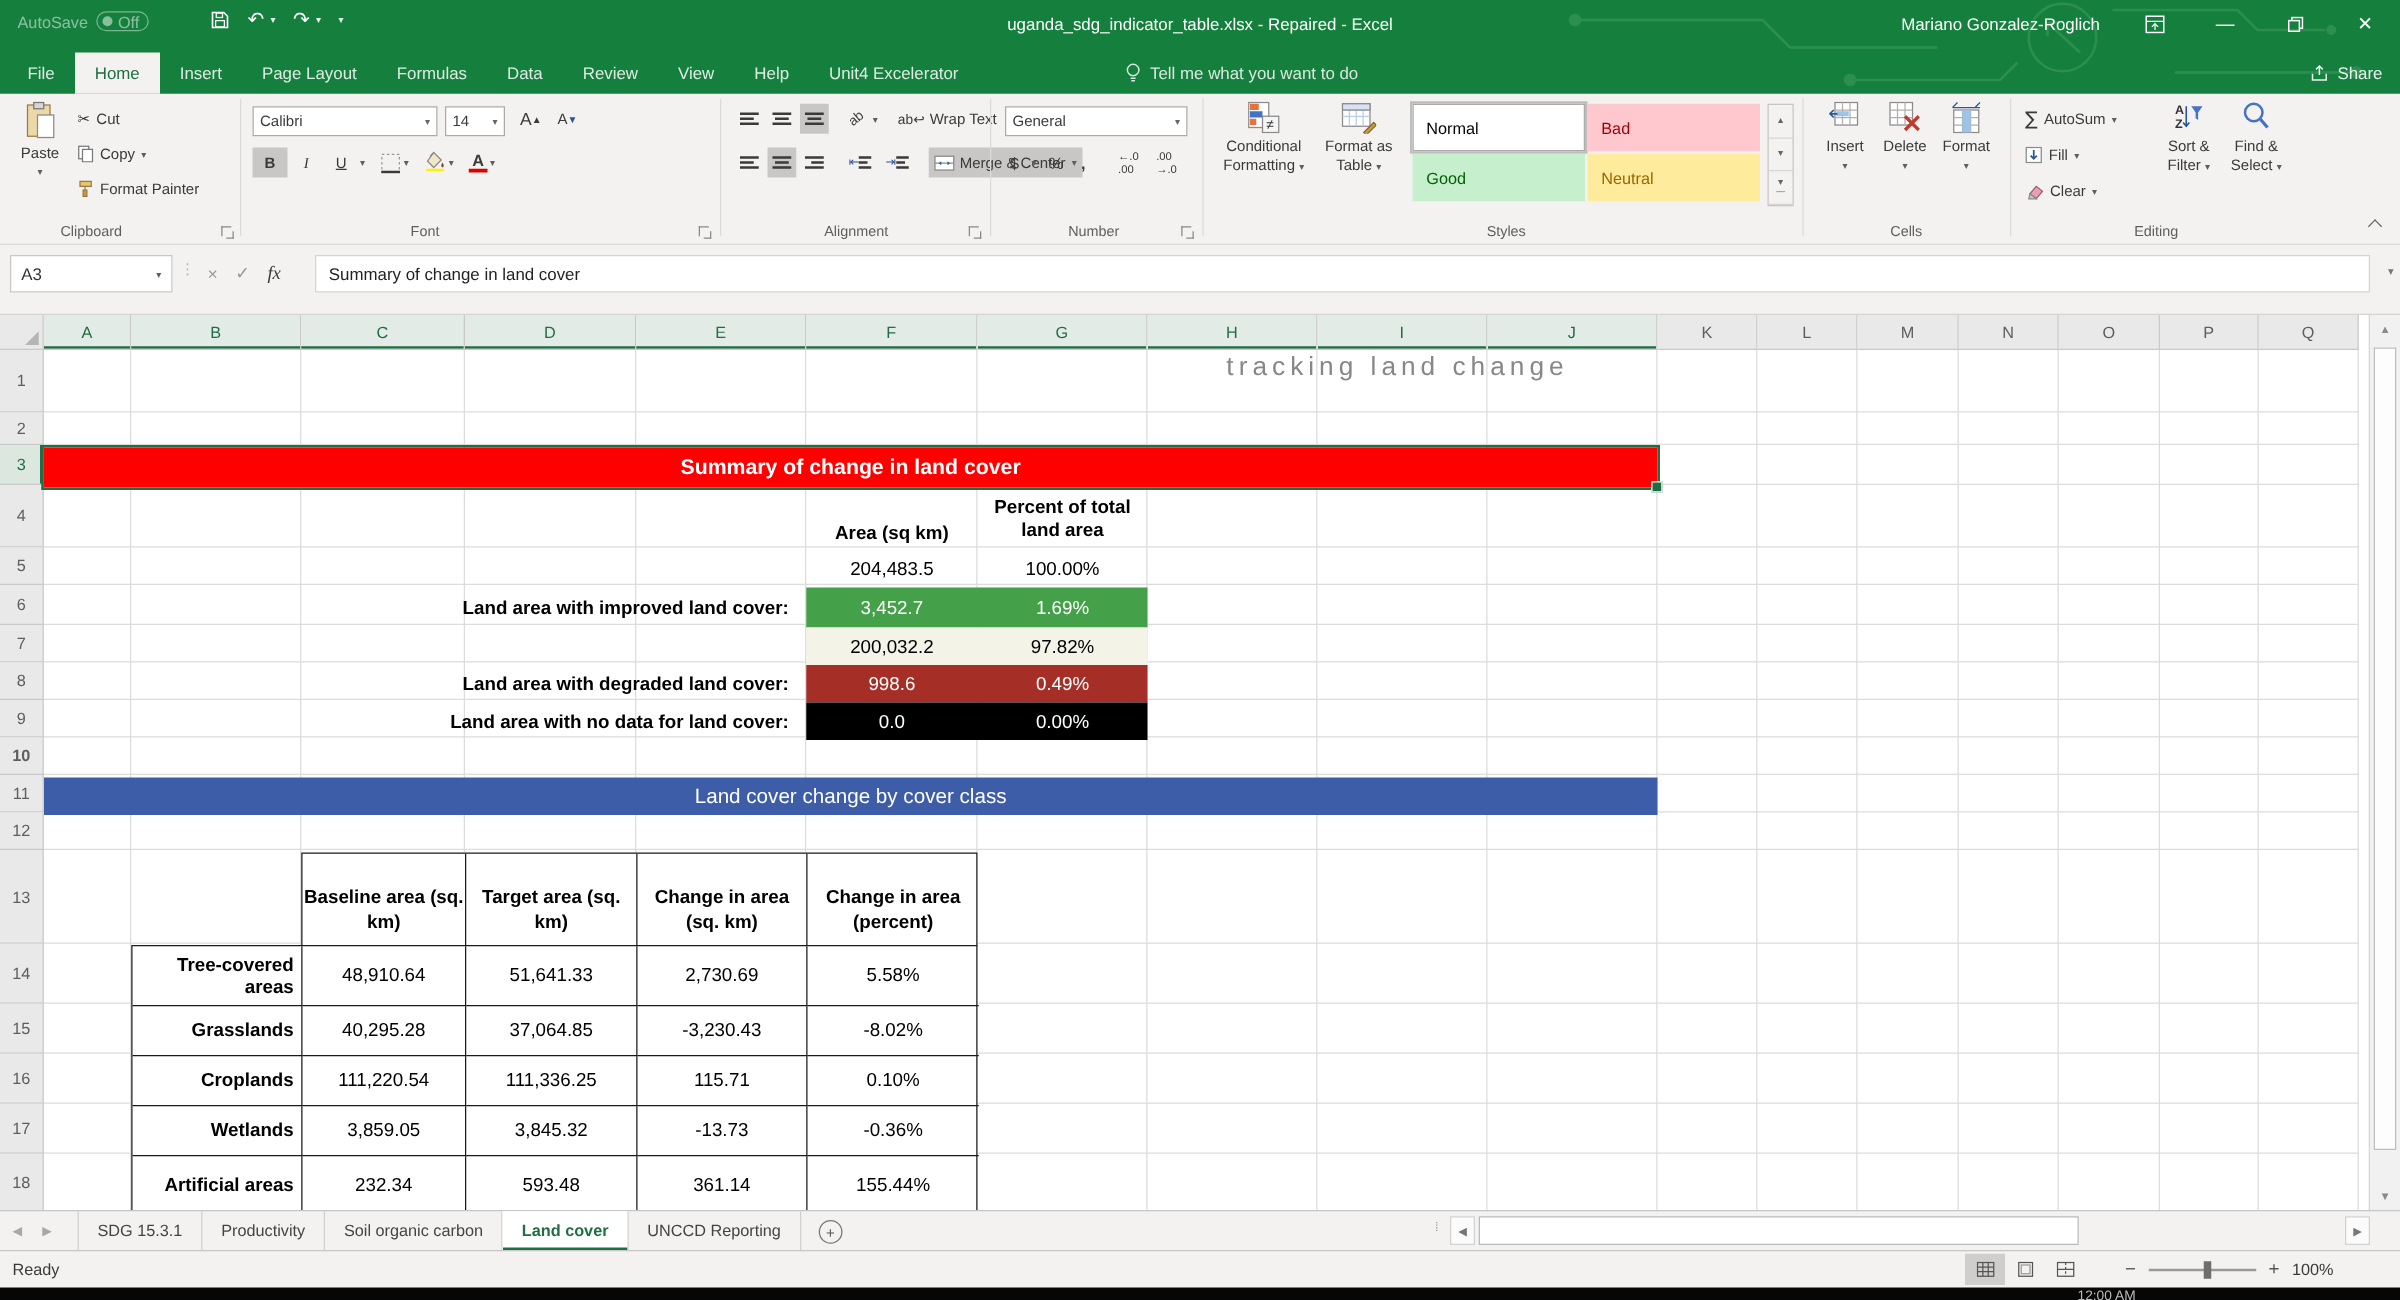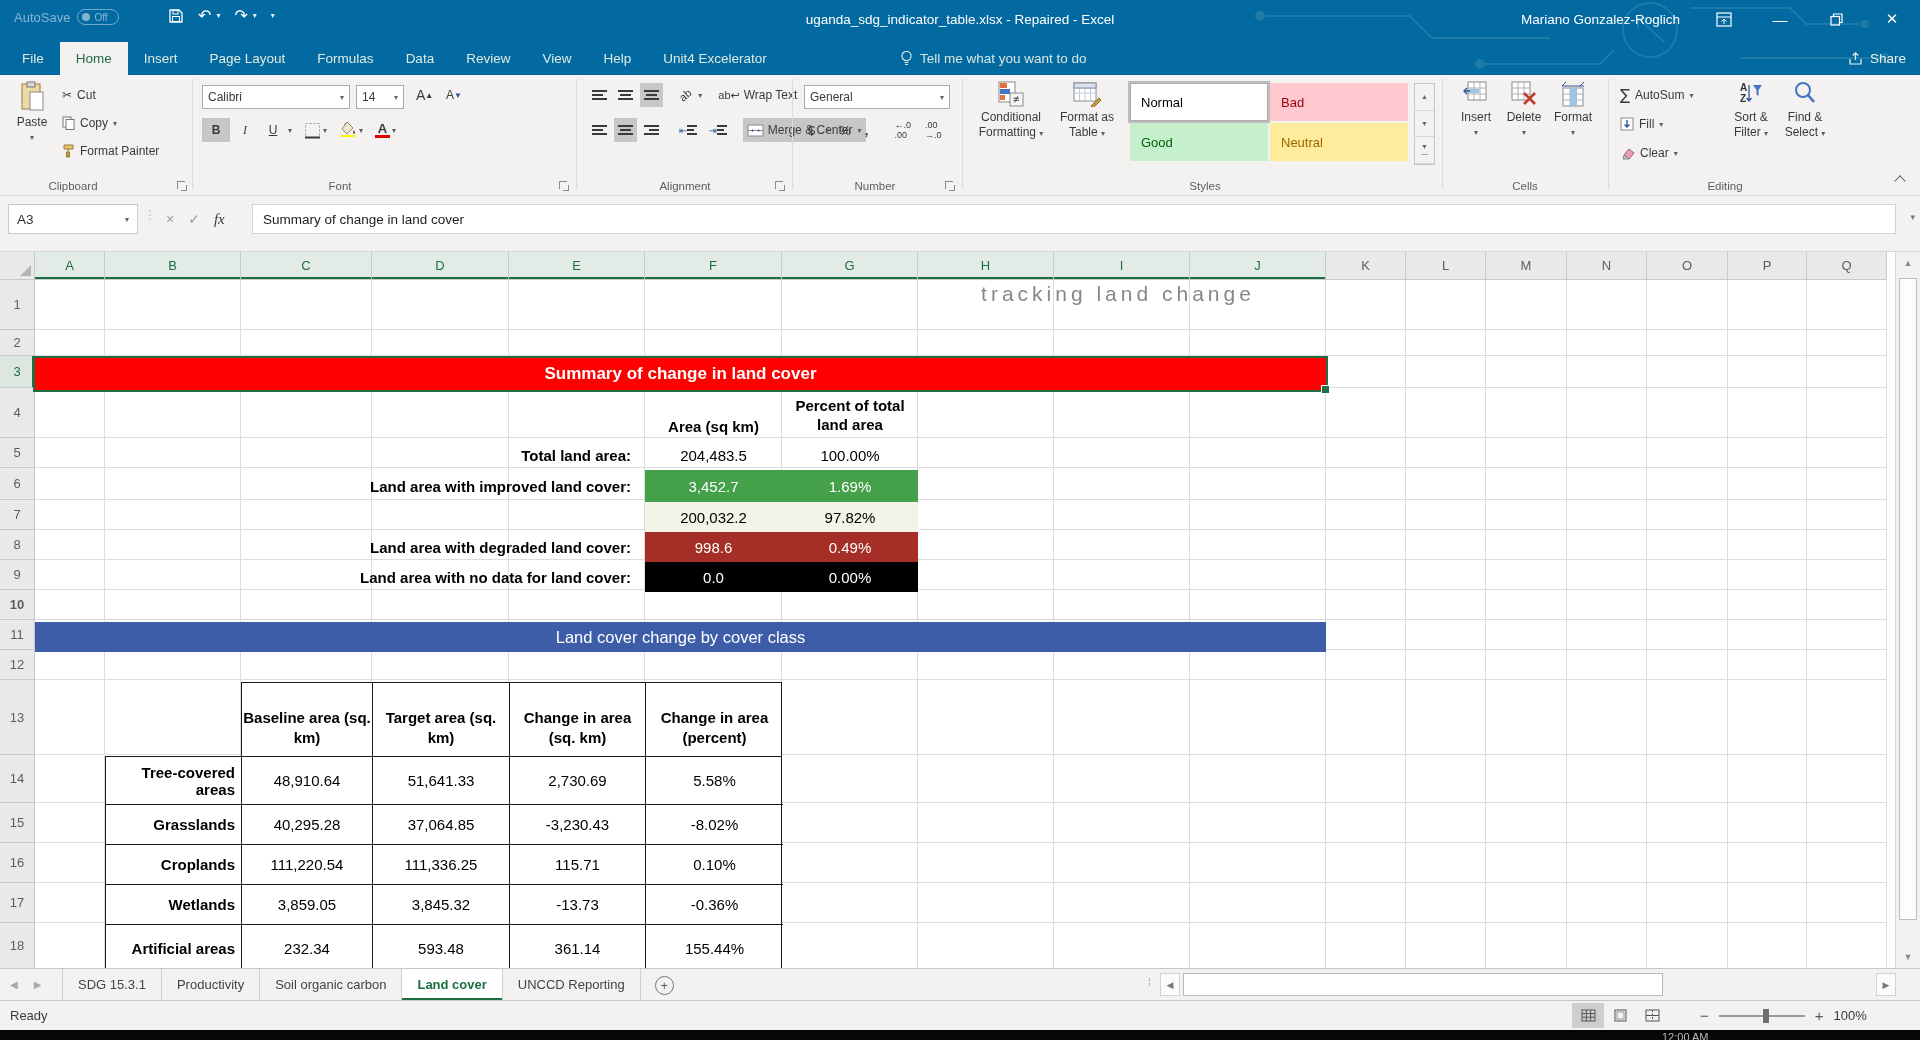--- a/index.html
+++ b/index.html
@@ -1,25 +1,25 @@
 <!DOCTYPE html>
 <html><head>
 <meta charset="utf-8">
 <style>
   html,body{margin:0;padding:0;background:#fff;}
   body{width:1920px;height:1040px;overflow:hidden;font-family:"Liberation Sans",sans-serif;-webkit-font-smoothing:antialiased;position:relative;}
   #root{position:absolute;inset:0;}
   
-  .hdr{position:absolute;left:0;top:0;width:1920px;height:95px;background:#0369a1;color:#fff;overflow:hidden;}
+  .hdr{position:absolute;left:0;top:0;width:1920px;height:95px;background:#15803d;color:#fff;overflow:hidden;}
   .deco{position:absolute;right:0;top:0;opacity:.14;pointer-events:none;}
   .tbar{position:absolute;left:0;top:0;width:1920px;height:38px;}
   .autosave{position:absolute;left:14px;top:9px;display:flex;align-items:center;gap:7px;opacity:.5;font-size:13px;}
   .pill{width:42px;height:16px;border:1px solid rgba(255,255,255,.85);border-radius:9px;display:flex;align-items:center;gap:4px;padding:0 4px;box-sizing:border-box;}
   .pill .dot{width:8px;height:8px;border-radius:50%;background:#fff;}
-  .pill .st{font-size:10px;}
+  .pill .st{font-size:13px;}
   .qat{position:absolute;left:168px;top:6px;display:flex;align-items:center;gap:14px;font-size:16px;}
   .qat .dd{font-size:8px;margin-left:-9px;opacity:.9;}
   .ttl{position:absolute;left:0;right:0;top:0;height:38px;display:flex;align-items:center;justify-content:center;font-size:13.5px;}
   .user{position:absolute;right:240px;top:0;height:38px;display:flex;align-items:center;font-size:13.5px;}
   .winctl{position:absolute;right:0;top:0;height:38px;display:flex;}
   .wbtn{width:56px;height:38px;display:flex;align-items:center;justify-content:center;font-size:15px;}
   
   .tabs{position:absolute;left:6px;top:42px;height:33px;display:flex;align-items:stretch;font-size:13.5px;}
   .rtab{padding:0 16px;display:flex;align-items:center;color:#DDEBE2;}
   .rtab.active{background:#F3F2F1;color:#1F6E43;}
@@ -605,21 +605,20 @@
     </div>
 
     <div class="ov banner red">
       <span>Summary of change in land cover</span>
       <span class="handle"></span>
     </div>
 
     <div class="ov hdr4" style="left:645px;width:137px;">Area (sq km)</div>
     <div class="ov hdr4 pct" style="left:782px;width:136px;">Percent of total land area</div>
 
-    <div class="ov sum-label r5">Total land area:</div>
     <div class="ov sum-vals r5">
         <span class="va">204,483.5</span>
         <span class="vp">100.00%</span>
       </div>
 
     <div class="ov sum-label r6">Land area with improved land cover:</div>
     <div class="ov sum-vals r6 f-green">
         <span class="va">3,452.7</span>
         <span class="vp">1.69%</span>
       </div>

